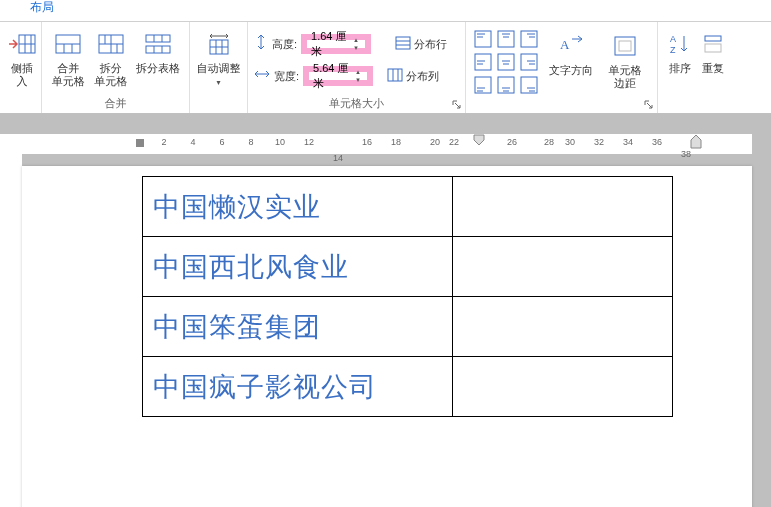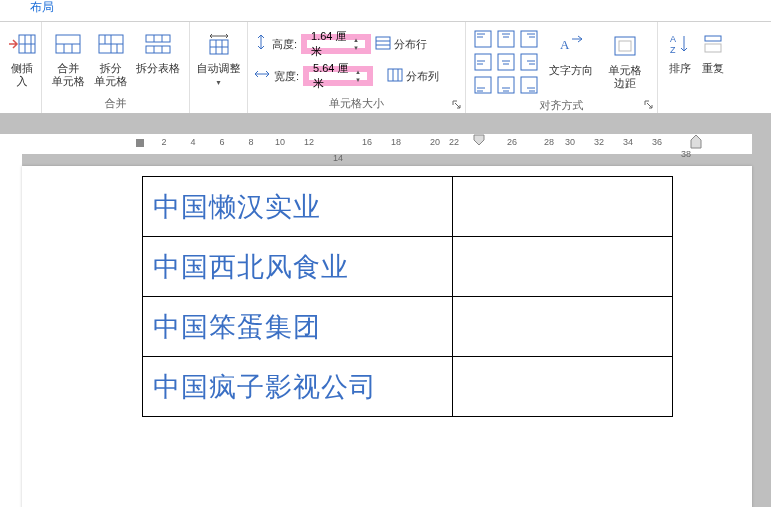--- a/index.html
+++ b/index.html
@@ -130,21 +130,21 @@
             </svg>
         </div>
         <div class="lbl"><span>自动调整</span><br><span style="font-size:8px;color:#555;">▾</span></div>
       </div>
     </div>
     <div class="ribbon-group-label"></div>
   </div>
 
   <div class="ribbon-group" style="width:218px;">
     <div style="display:flex;flex-direction:column;gap:8px;padding-top:6px;">
-      <div style="display:flex;gap:0;align-items:flex-start;">
+      <div style="display:flex;gap:20px;align-items:flex-start;">
         <div class="spinner-row">
           <span><svg width="14" height="16">
                 <path d="M7 1 L7 15 M4 4 L7 1 L10 4 M4 12 L7 15 L10 12" fill="none" stroke="#3a6fc4"></path>
               </svg></span>
           <span class="sp-label">高度:</span>
           <div class="spinner-input">
             <span>1.64 厘米</span>
             <div class="spinner-arrows">
                 <span>▴</span>
                 <span>▾</span>
@@ -272,21 +272,20 @@
         <div class="icon-slot">
           <svg width="24" height="22">
               <rect x="2" y="2" width="20" height="18" fill="none" stroke="#3a6fc4"></rect>
               <rect x="6" y="6" width="12" height="10" fill="none" stroke="#bbb"></rect>
             </svg>
         </div>
         <div class="lbl" style="white-space:pre;">单元格
 边距</div>
       </div>
     </div>
-    <div class="ribbon-group-label">对齐方式</div>
     <div class="dialog-launcher">
         <svg width="10" height="10">
           <path d="M1 1 L1 5 M1 1 L5 1 M3 3 L8 8 M8 5 L8 8 L5 8" fill="none" stroke="#666"></path>
         </svg>
       </div>
   </div>
 
   <div class="ribbon-group" style="width:70px;border-right:none;">
     <div class="ribbon-row">
       <div class="big-btn" style="width:34px">

